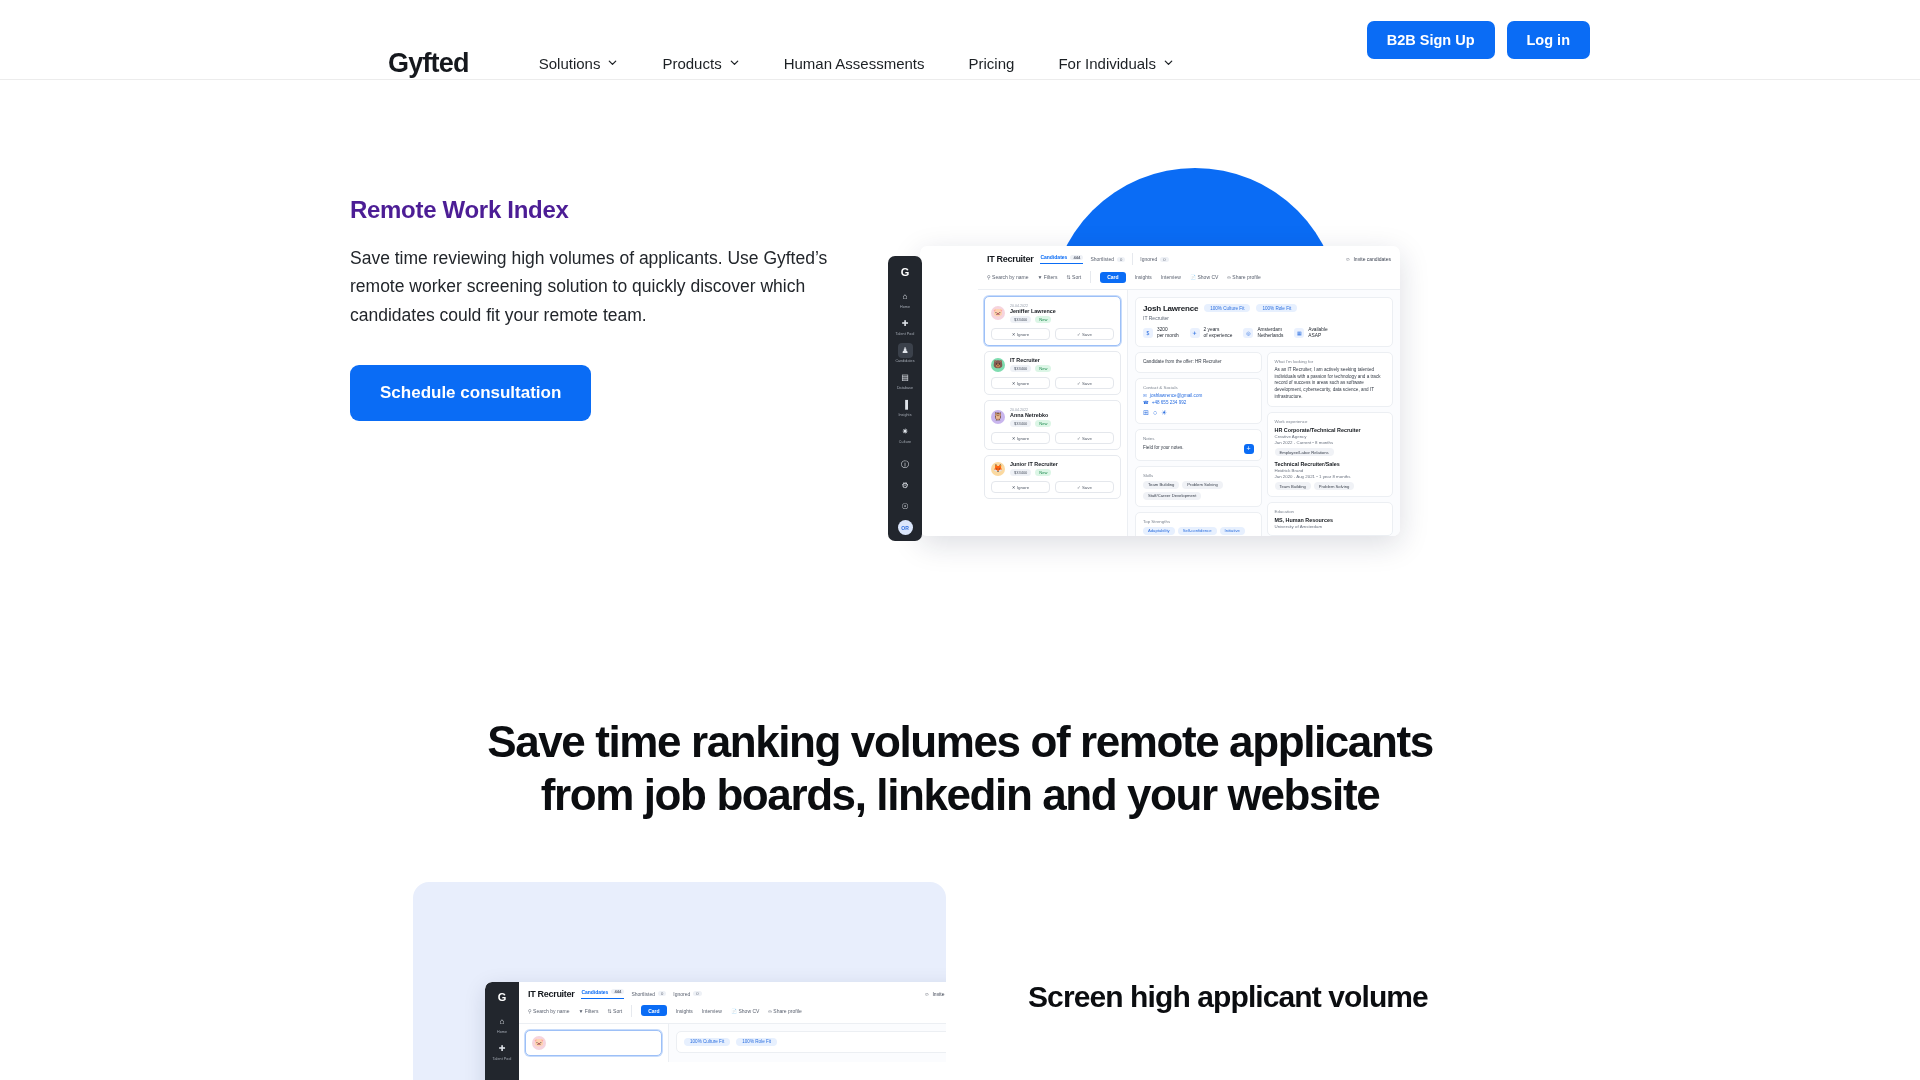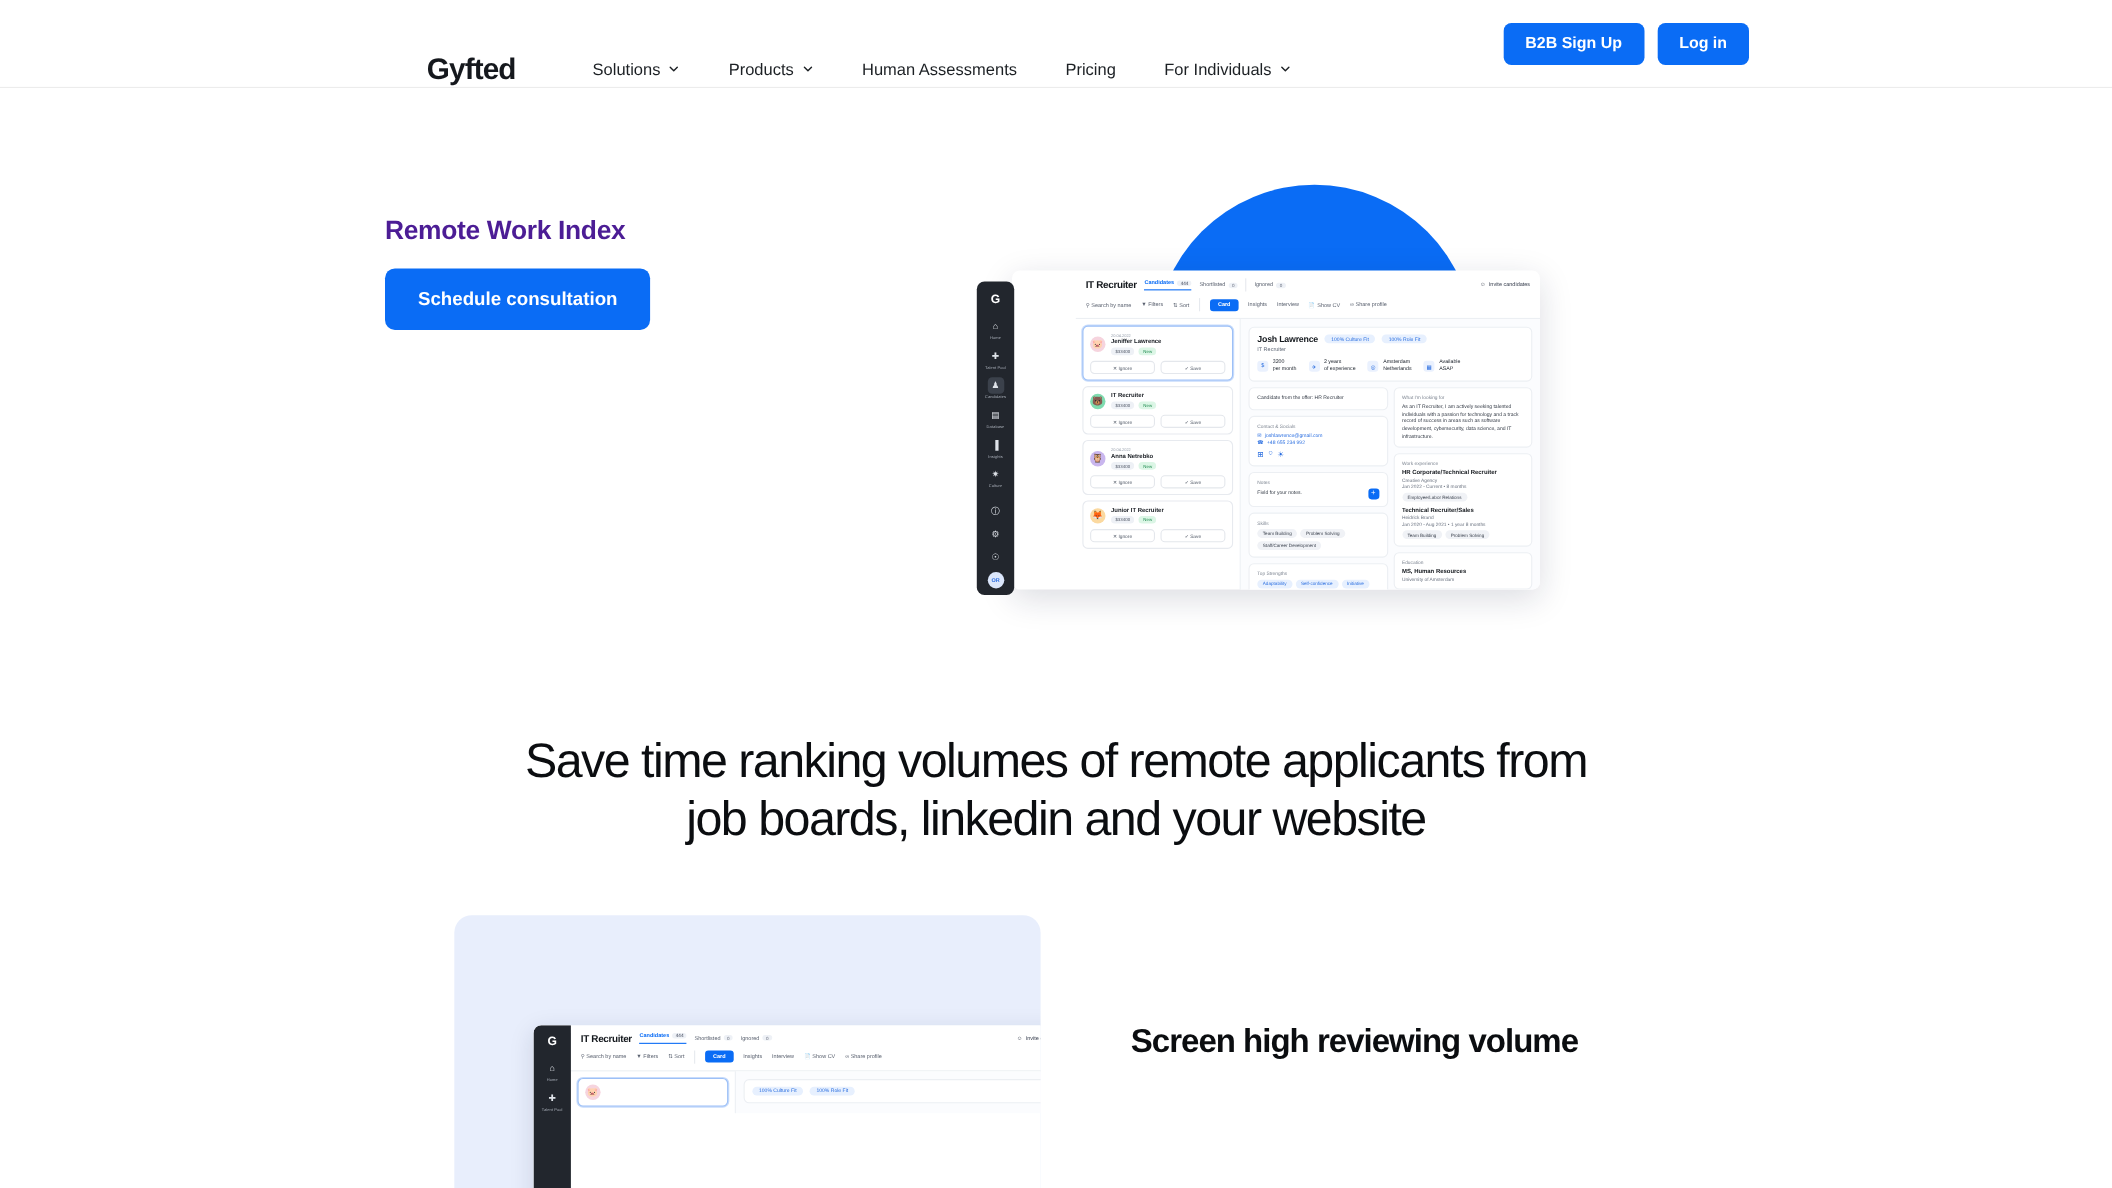--- a/index.html
+++ b/index.html
@@ -164,22 +164,22 @@
   .d-plus { margin-left:auto; width:10px; height:10px; background:#0a6cf5; color:#fff;
             border-radius:3px; font-size:7px; display:flex; align-items:center; justify-content:center; }
   .chips { display:flex; flex-wrap:wrap; gap:3px; }
   .chip { background:#f0f2f6; border-radius:6px; padding:1.5px 5px; font-size:4.2px; color:#3c434f; }
   .chip.bl { background:#e7f0fe; color:#2a6ee0; }
   .exp-t { font-size:5.4px; font-weight:700; color:#14181d; }
   .exp-s { font-size:4.4px; color:#6b7380; margin-top:1px; }
 
   
   .sec-h {
-    text-align:center; margin:68px auto 0 auto; width:1010px;
-    font-size:44px; line-height:1.2; font-weight:400; letter-spacing:-1.4px;
+    text-align:center; margin:118px auto 0 auto; width:1010px;
+    font-size:44px; line-height:1.2; font-weight:700; letter-spacing:-1.4px;
     color:#0b0d10;
   }
 
   
   .bottom { display:flex; padding:60px 330px 0 413px; gap:82px; }
   .blue-card {
     width:533px; height:300px; background:#e8eefc; border-radius:16px;
     position:relative; flex:none; overflow:hidden;
   }
   .bc-mock {
@@ -242,20 +242,21 @@
   </div>
   <div class="nav-actions">
     <button class="btn-blue">B2B Sign Up</button>
     <button class="btn-blue">Log in</button>
   </div>
 </div>
 
 <div class="hero">
   <div class="hero-left">
     <div class="eyebrow">Remote Work Index</div>
+    <p class="hero-p">Save time reviewing high volumes of applicants. Use Gyfted’s remote worker screening solution to quickly discover which candidates could fit your remote team.</p>
     <button class="cta">Schedule consultation</button>
   </div>
 
   <div class="hero-right">
     <div class="arc"></div>
 
     <div class="mock">
       <div class="mock-win">
         <div class="mock-body">
           <div class="mk-head">
@@ -572,15 +573,15 @@
                 </div>
               </div>
             </div>
           </div>
         </div>
       </div>
     </div>
   </div>
 
   <div class="bottom-right">
-    <div class="br-h">Screen high reviewing volume</div>
+    <div class="br-h">Screen high applicant volume</div>
   </div>
 </div>
 
 </body></html>

